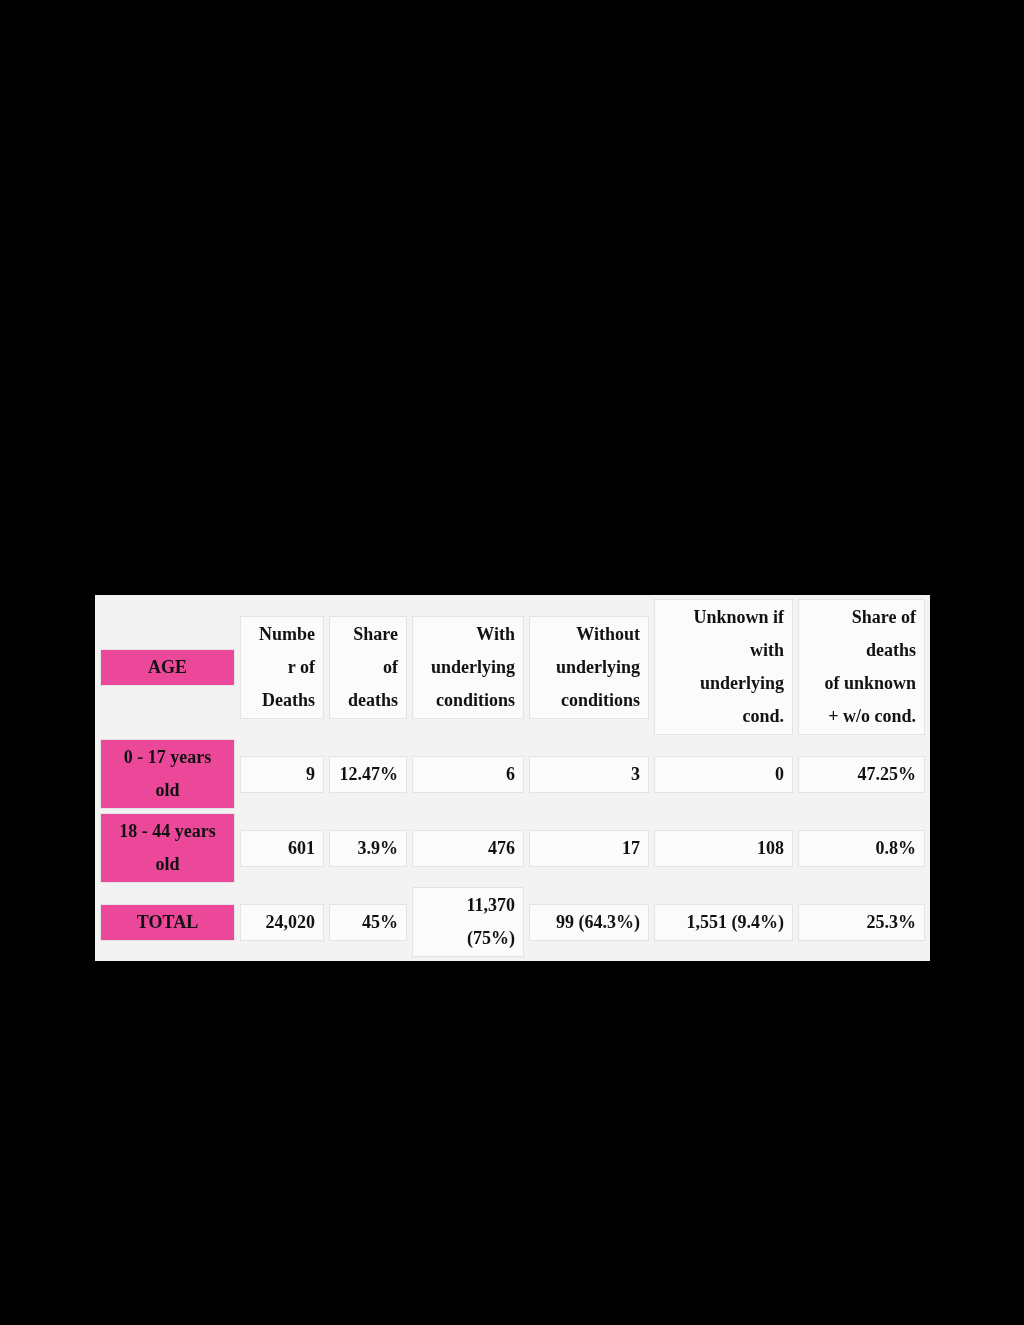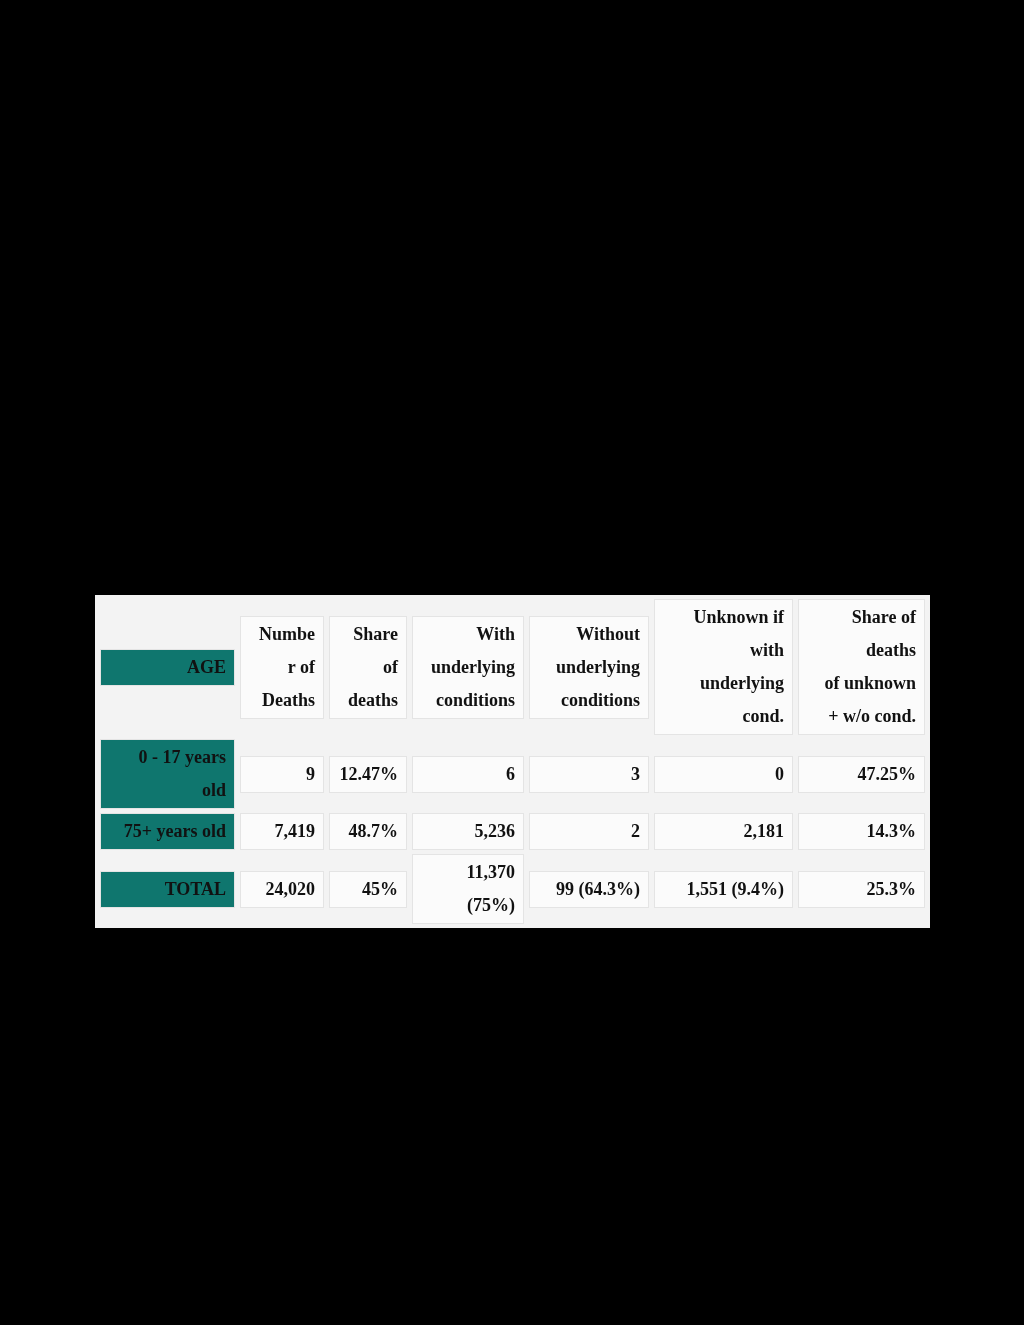--- a/index.html
+++ b/index.html
@@ -40,22 +40,22 @@
     display: block;
     border: 1px solid #e4e4e4;
     background: #fbfbfb;
     padding: 1px 8px;
     font-size: 18px;
     line-height: 33px;
     white-space: pre-line;
     text-align: right;
   }
   .box.age {
-    background: #0f766e;
-    text-align: right;
+    background: #ec4899;
+    text-align: center;
   }
 </style>
 </head>
 <body>
 
 <div class="canvas">
   <div class="table-wrap">
     <table class="data-table">
       <colgroup>
         <col style="width:135px">
@@ -123,39 +123,40 @@
             </td>
         <td>
               <span class="box">0</span>
             </td>
         <td>
               <span class="box">47.25%</span>
             </td>
       </tr>
       <tr>
         <td>
-              <span class="box age">75+ years old</span>
+              <span class="box age">18 - 44 years
+old</span>
             </td>
         <td>
-              <span class="box">7,419</span>
+              <span class="box">601</span>
             </td>
         <td>
-              <span class="box">48.7%</span>
+              <span class="box">3.9%</span>
             </td>
         <td>
-              <span class="box">5,236</span>
+              <span class="box">476</span>
             </td>
         <td>
-              <span class="box">2</span>
+              <span class="box">17</span>
             </td>
         <td>
-              <span class="box">2,181</span>
+              <span class="box">108</span>
             </td>
         <td>
-              <span class="box">14.3%</span>
+              <span class="box">0.8%</span>
             </td>
       </tr>
       <tr>
         <td>
               <span class="box age">TOTAL</span>
             </td>
         <td>
               <span class="box">24,020</span>
             </td>
         <td>

